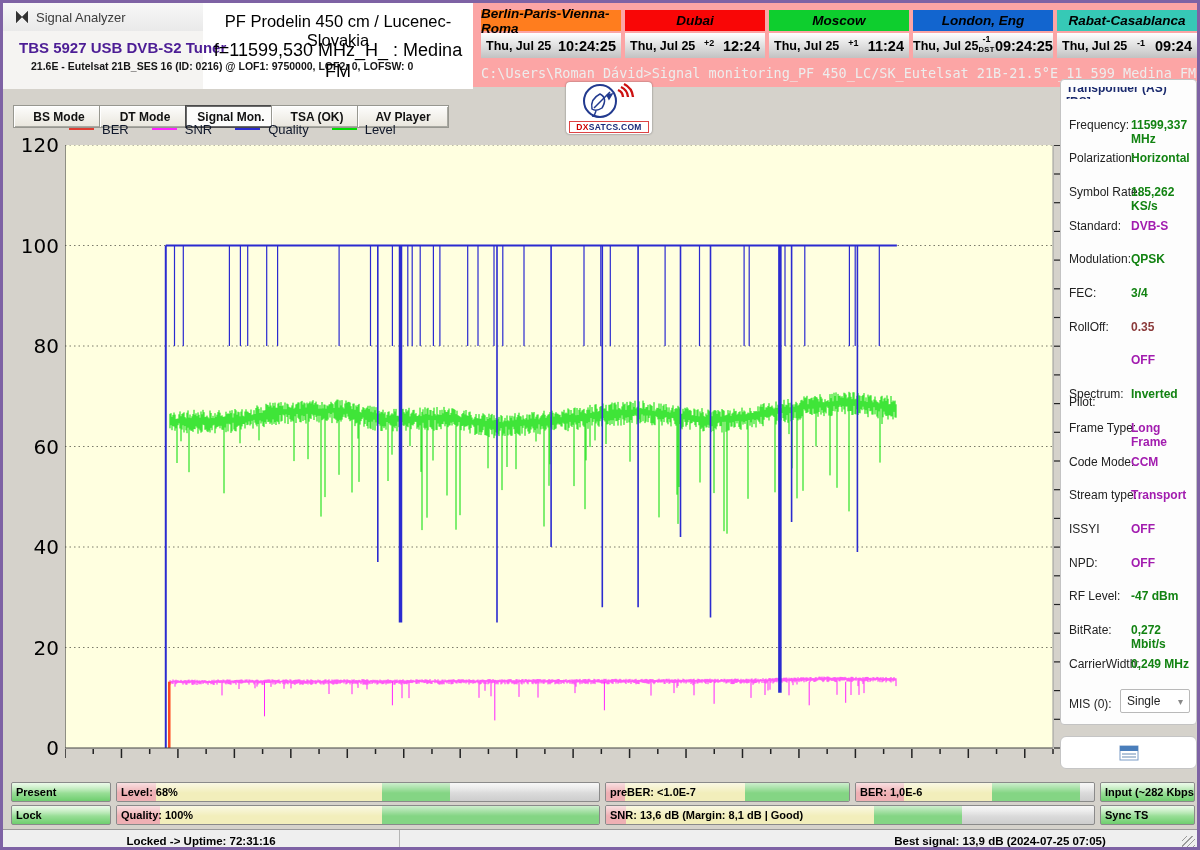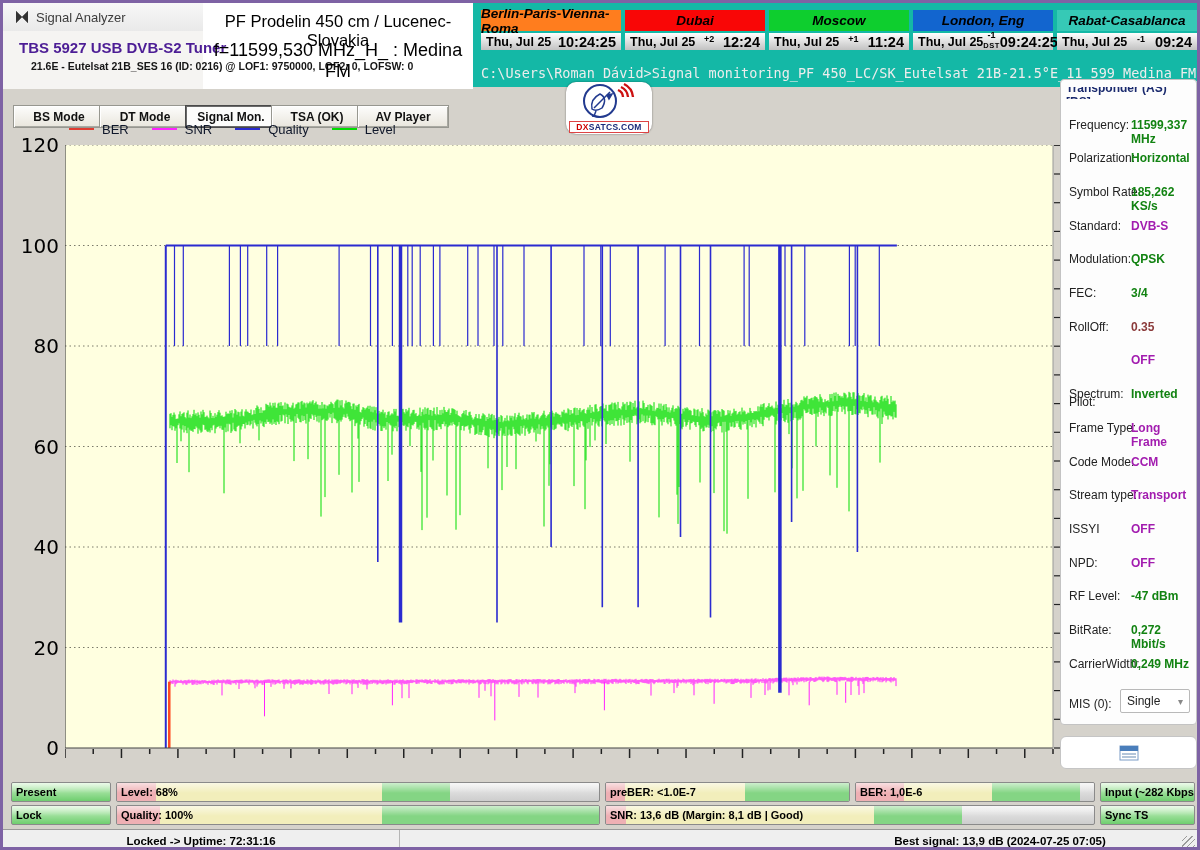--- a/index.html
+++ b/index.html
@@ -11,35 +11,35 @@
   #title-text{left:33px;top:7px;font-size:13px;color:#3c3c3c;}
   #top-strip{left:0;top:28px;width:470px;height:58px;background:#f5f4f2;}
   #center-white{left:200px;top:0;width:270px;height:86px;background:#fff;}
   #tuner-name{left:16px;top:36px;font-size:15px;font-weight:bold;color:#4c1d95;}
   #tuner-info{left:28px;top:57px;font-size:10.5px;font-weight:bold;color:#151515;}
   .hdr{width:270px;left:200px;text-align:center;color:#000;}
   #hdr1{top:9px;font-size:16.5px;}
   #hdr2{top:37px;font-size:18px;}
   #hdr3{top:62px;font-size:16px;}
   
-  #black-panel{left:470px;top:0;width:727px;height:84px;background:#14b8a6;}
+  #black-panel{left:470px;top:0;width:727px;height:84px;background:#fca5a5;}
   .clock{position:absolute;top:7px;width:140px;height:49px;}
   .clock-h{height:21px;display:flex;align-items:center;justify-content:center;
     font-size:13.5px;font-weight:bold;font-style:italic;color:#000;}
-  .clock-b{height:17px;margin-top:2px;background:linear-gradient(#ffffff,#c2c2c2);
-    display:flex;align-items:center;padding:0 5px;color:#000;}
+  .clock-b{height:25px;margin-top:2px;background:linear-gradient(#ffffff,#c2c2c2);
+    display:flex;align-items:center;padding:0 5px;color:#000;justify-content:center;}
   .clock-date{font-size:12.5px;font-weight:bold;white-space:nowrap;}
   .clock-off{flex:1;text-align:center;line-height:1;}
   .clock-off .o1{font-size:9px;font-weight:bold;display:block;transform:translateY(-2px);}
   .clock-off .o2{font-size:7.5px;font-weight:bold;display:block;letter-spacing:.5px;}
   .clock-time{font-size:14.5px;font-weight:bold;white-space:nowrap;}
   #console-line{left:478px;top:62px;width:715px;font-family:"DejaVu Sans Mono",monospace;
     font-size:13.5px;color:#ededed;white-space:nowrap;}
   
-  #logo{left:563px;top:79px;width:86px;height:52px;background:#fff;border-radius:10px;z-index:6;
+  #logo{left:563px;top:79px;width:86px;height:52px;background:#fff;border-radius:4px;z-index:6;
     box-shadow:0 0 2px rgba(0,0,0,.5);text-align:center;}
   #logo-text{position:absolute;left:3px;right:3px;bottom:1px;border:1px solid #d44;
     font-size:8.5px;font-weight:bold;letter-spacing:.3px;background:#fff;}
   #logo-text .dx{color:#c00;} #logo-text .rest{color:#1a2a7a;}
   
   #tabrow{left:0;top:86px;width:1055px;height:26px;background:#d5d2cb;}
   .tab{position:absolute;top:16px;height:23px;width:92px;font-size:12px;font-weight:bold;color:#111;
     display:flex;align-items:center;justify-content:center;cursor:default;
     background:linear-gradient(#fdfdfc,#e9e6dd);border:1px solid #979790;
     box-shadow:inset 1px 1px 0 #fff, inset -1px -1px 0 #a9a9a2;box-sizing:border-box;}

